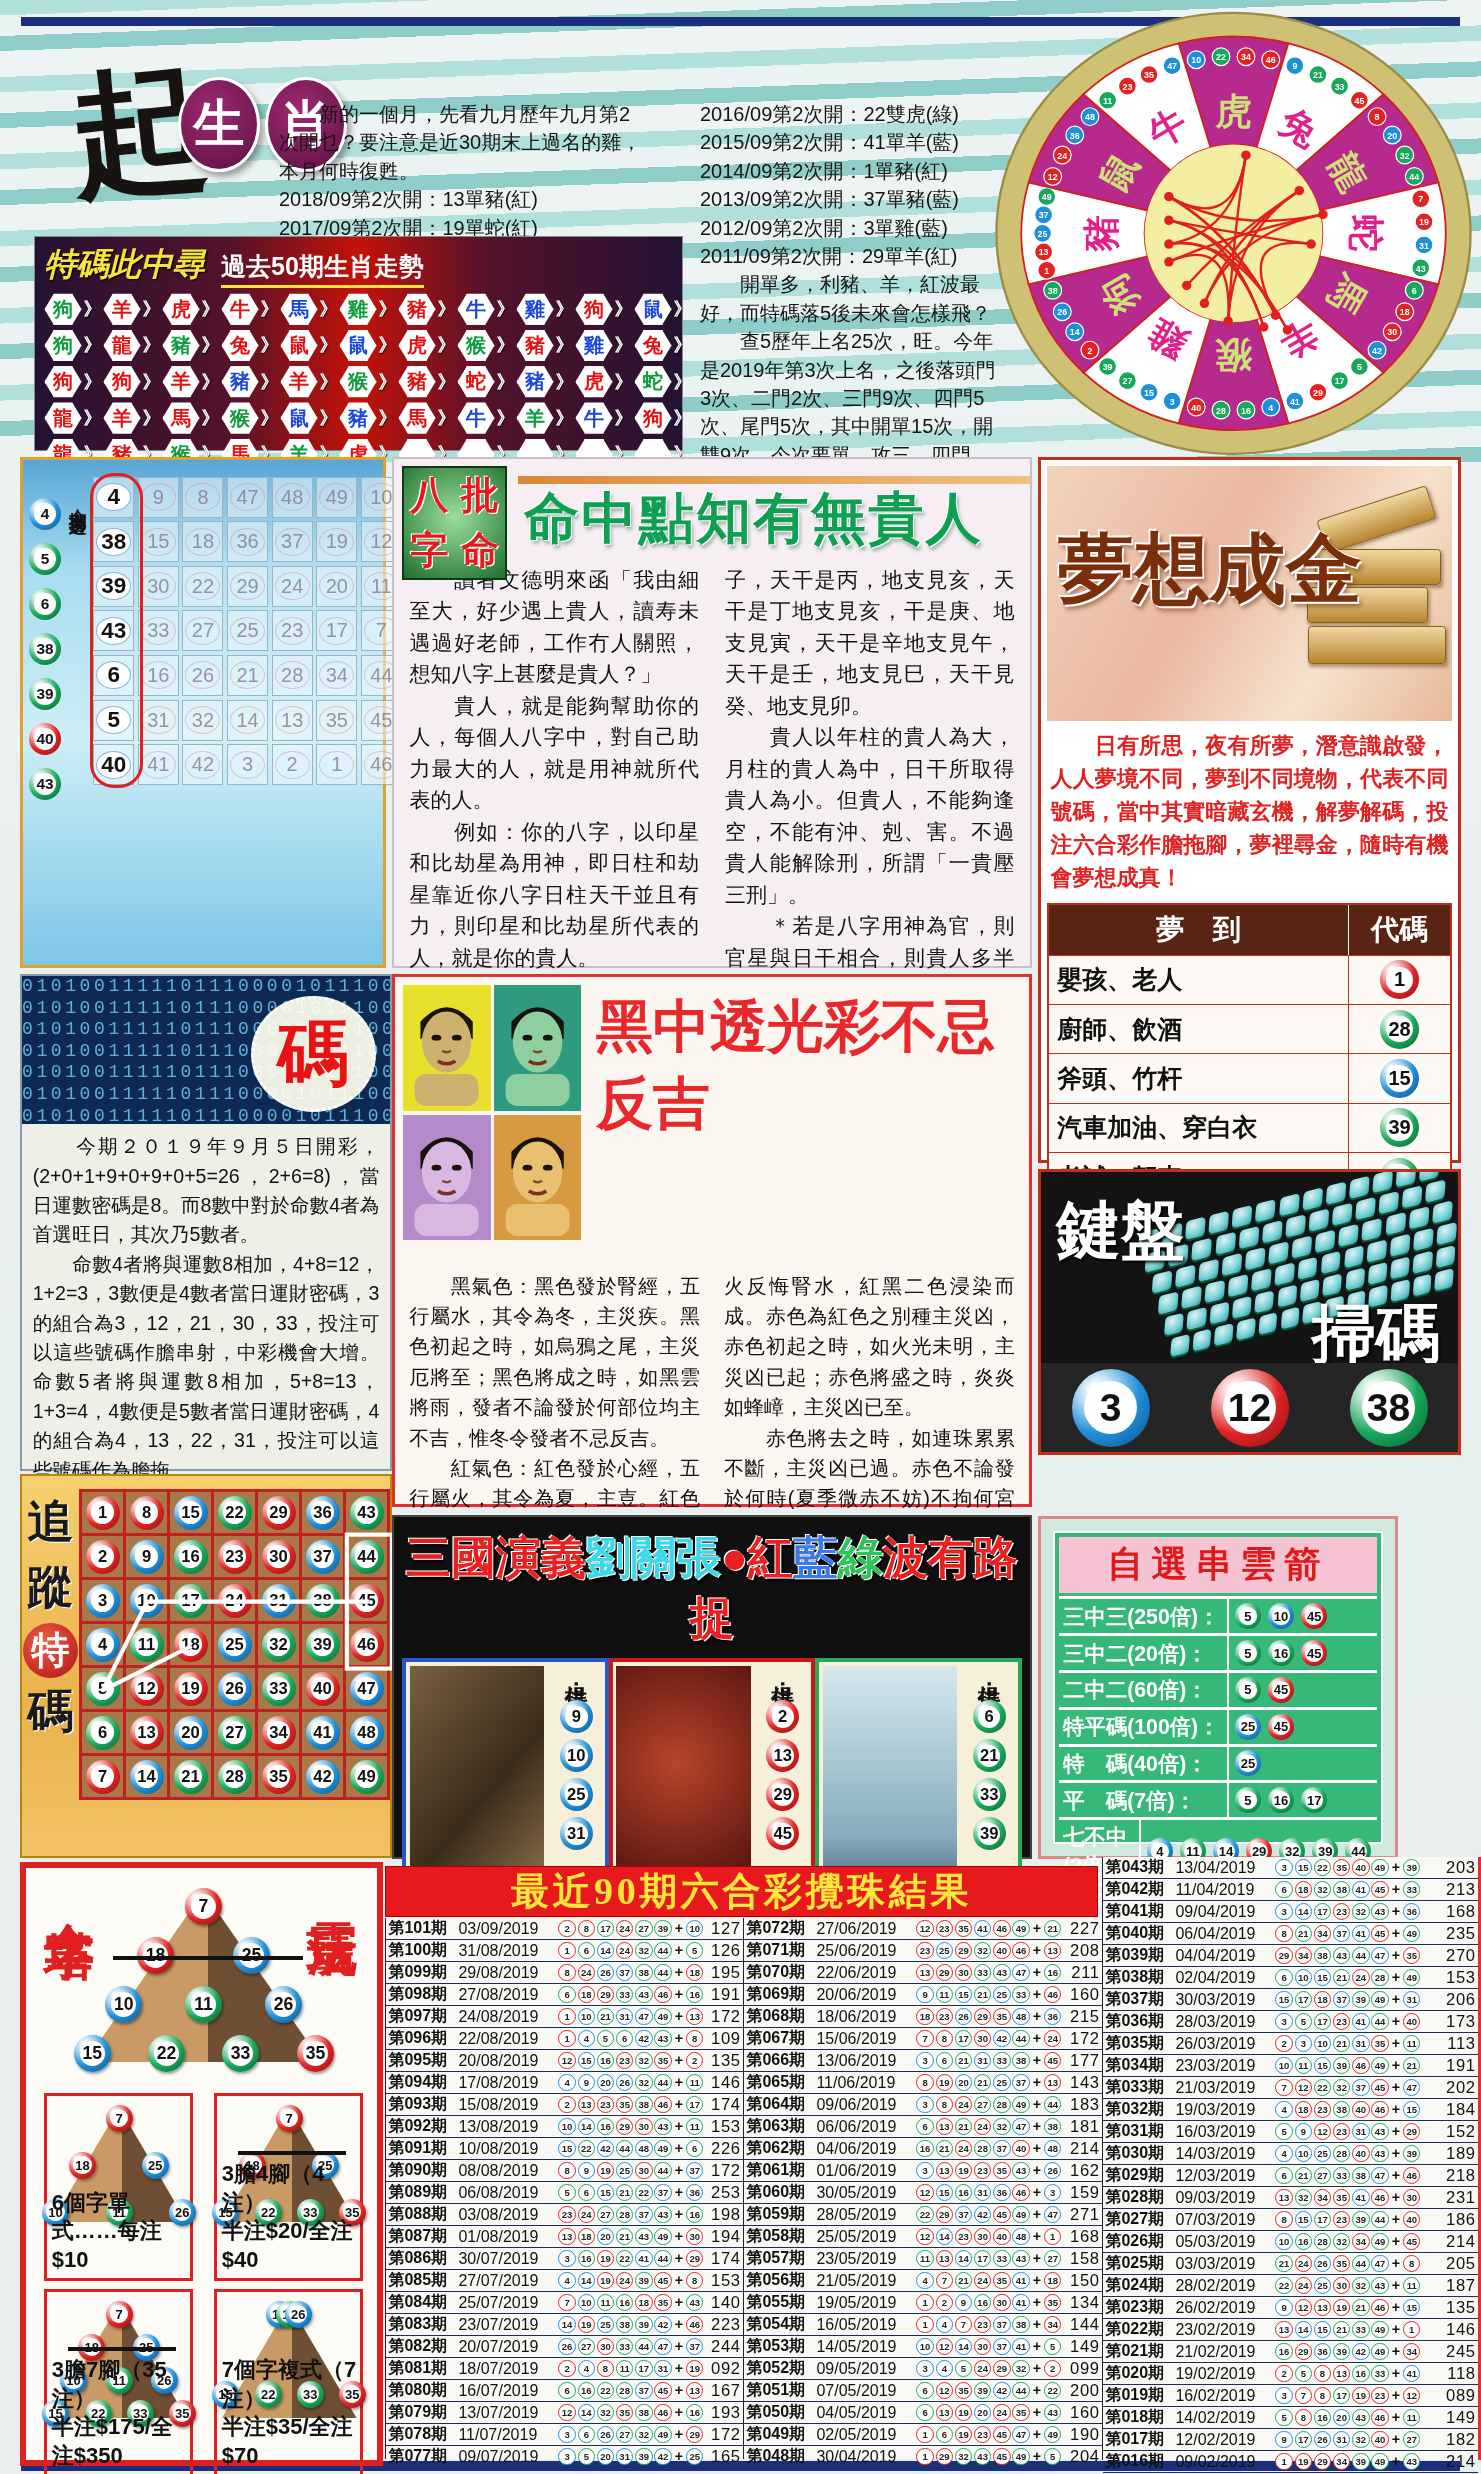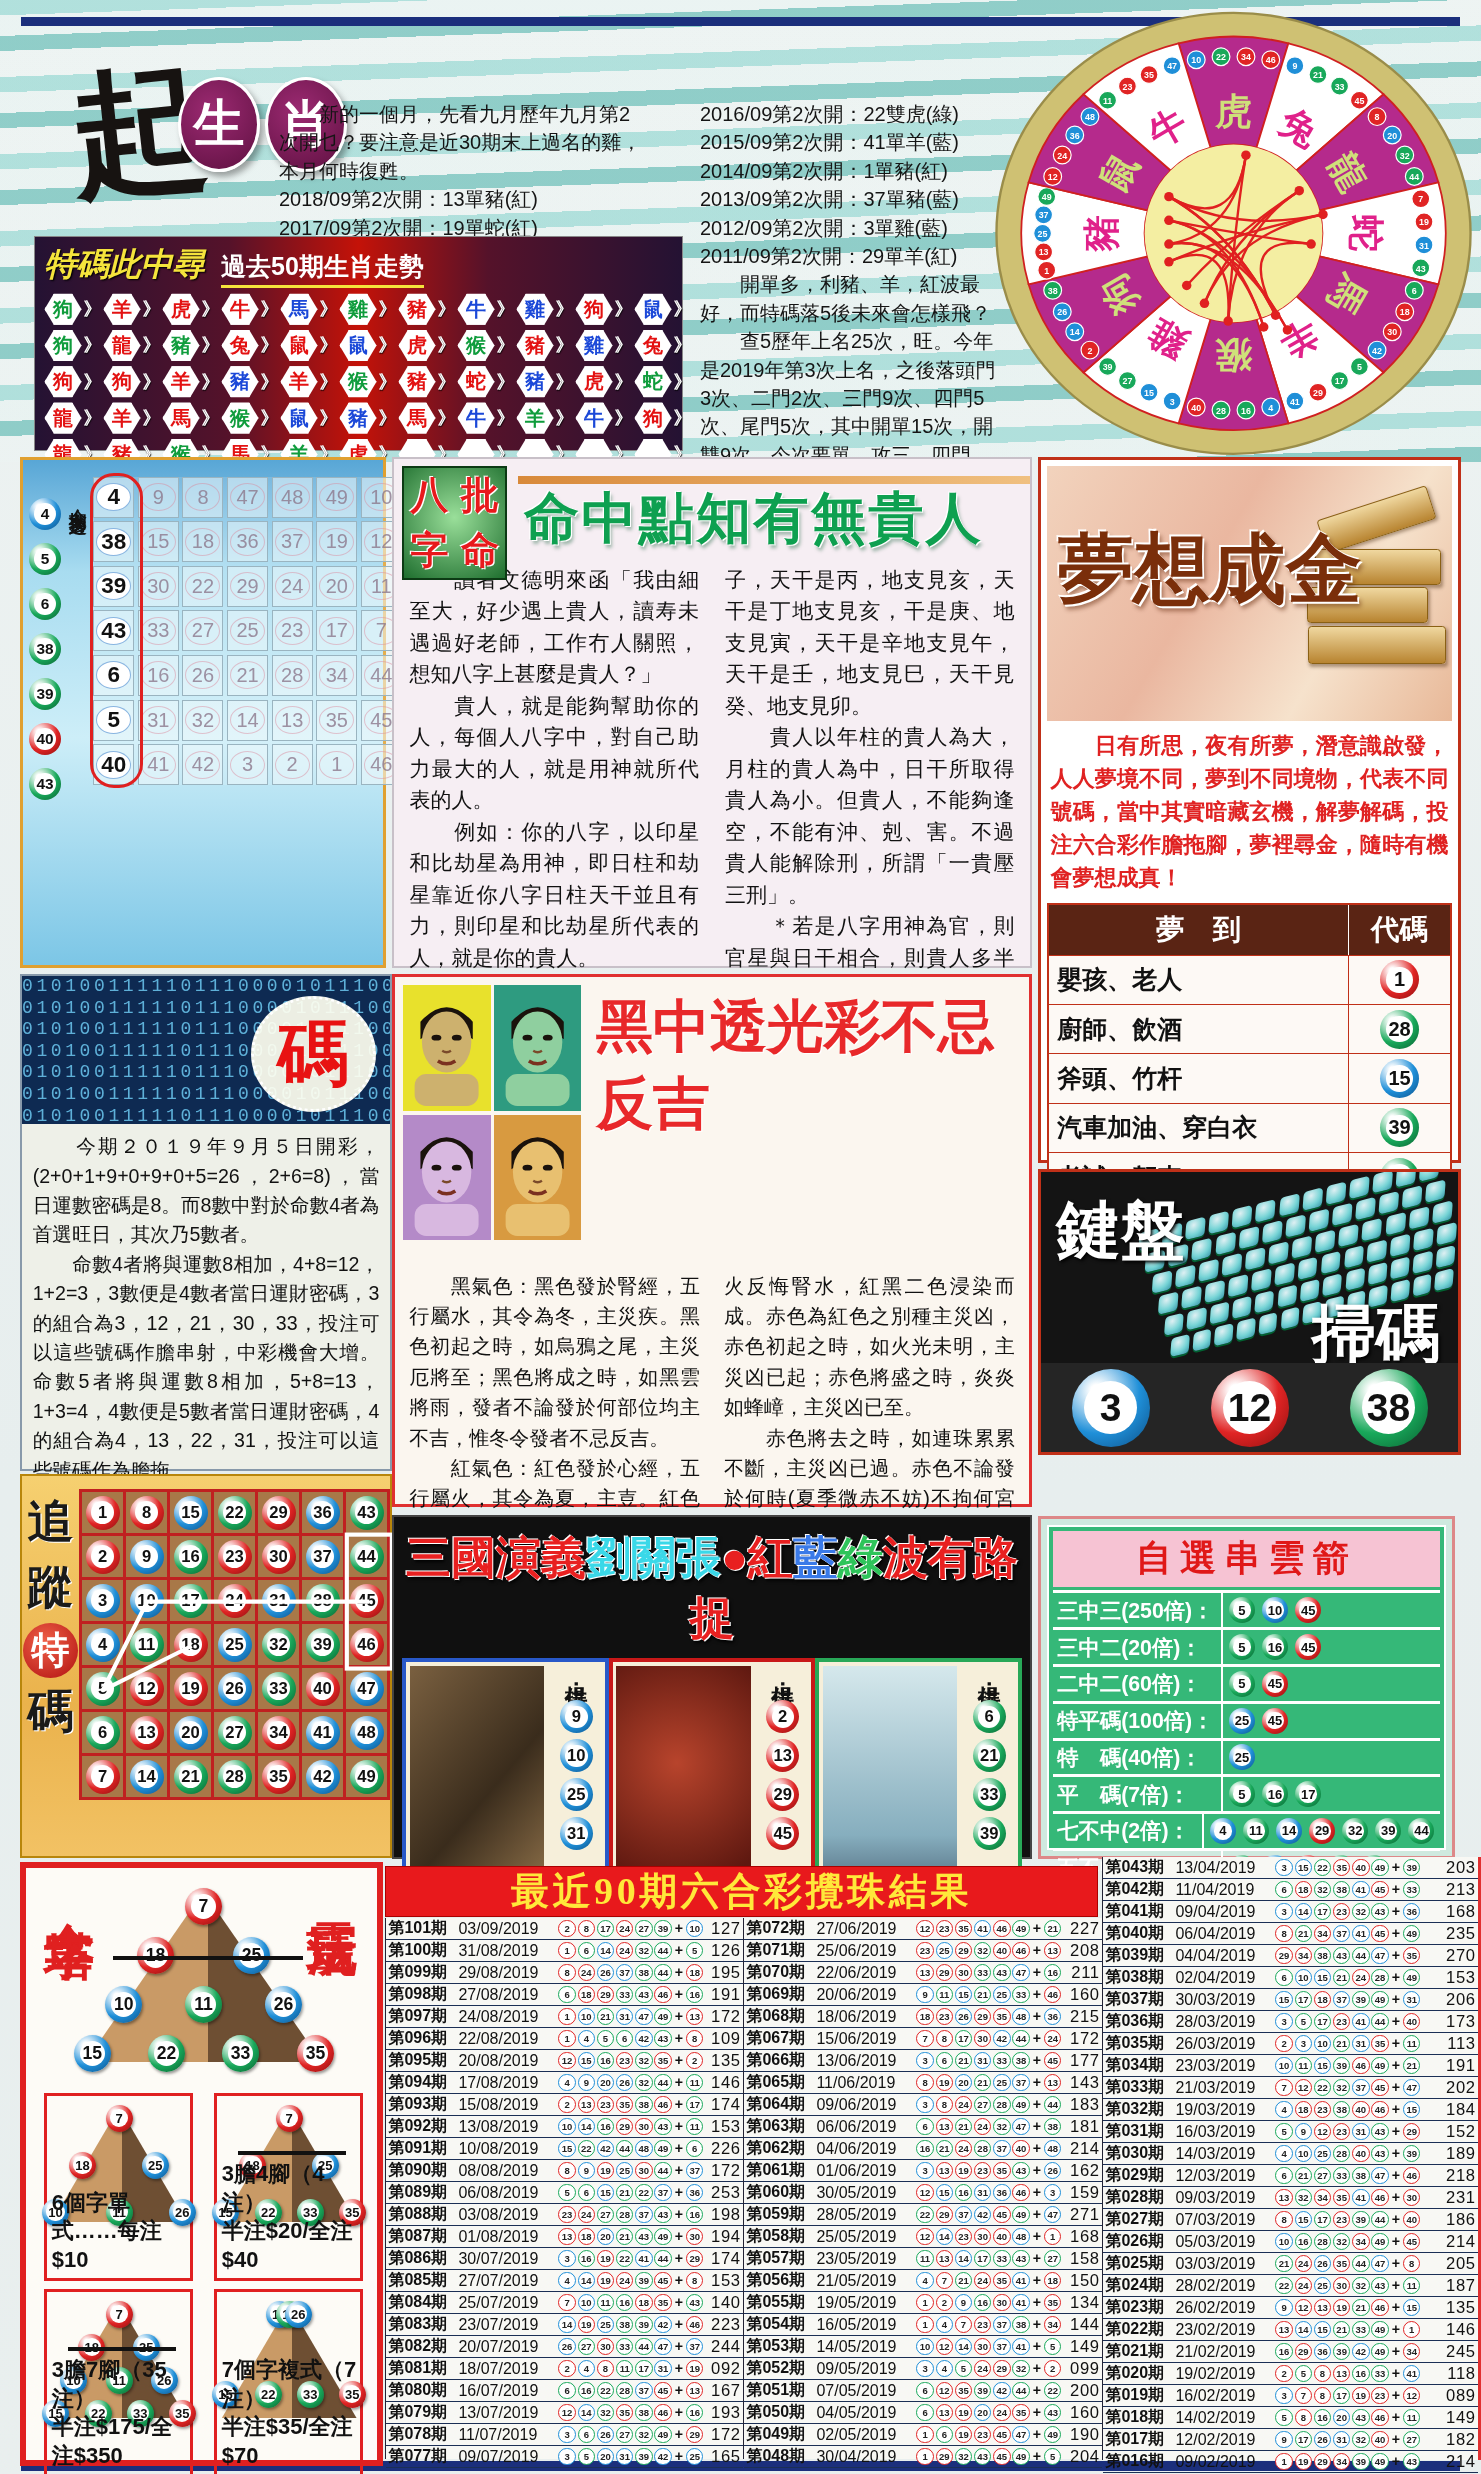--- a/index.html
+++ b/index.html
@@ -100,21 +100,21 @@
 #ch-svg{position:absolute;left:0;top:0;pointer-events:none;}
 
 #sanguo{left:392px;top:1515px;width:640px;height:344px;background:#101010;border:2.4px solid #444;padding:6px 8.3px;}
 #sg-title{text-align:center;font-size:45px;font-weight:bold;font-family:"Liberation Serif",serif;margin:4.7px 0 10.7px;text-shadow:1.2px 1.2px 0 #fff,-1.2px -1.2px 0 #fff,2.4px 3px 3.6px #000;}
 #sg-cards{display:flex;justify-content:space-between;}
 .sgcard{width:200px;height:249px;border:4.7px solid var(--bc);background:#f6efda;display:flex;}
 .sgimg{flex:1;margin:3.6px;}
 .sgside{width:57px;display:flex;flex-direction:column;align-items:center;padding:6px 0;gap:6px;}
 .sgside .pv{font-size:22.5px;font-weight:bold;letter-spacing:1.2px;}
 
-#arrow{left:1038px;top:1516px;width:417px;height:343px;background:#cfe9df;border:3.6px solid #d88;padding:6px;}
+#arrow{left:1038px;top:1516px;width:360px;height:343px;background:#cfe9df;border:3.6px solid #d88;padding:12px;}
 #ar-in{background:#35b878;height:100%;box-sizing:border-box;border:2.4px solid #fff;}
 #ar-hd{background:#f6c3d3;text-align:center;font-size:36px;font-weight:bold;font-family:"Liberation Serif",serif;color:#e01818;letter-spacing:8.3px;padding:3.6px 0;margin:3.6px;}
 .arr{display:flex;align-items:center;border-top:3px solid #fff;margin:0 3.6px;min-height:33px;}
 .arr .lab{width:159px;color:#fff;font-size:21.3px;font-weight:bold;padding:2.4px 4.7px;border-right:2.4px solid #fff;}
 .arr .bl{flex:1;display:flex;gap:7.1px;padding:2.4px 6px;align-items:center;}
 
 #pyr{left:20px;top:1862px;width:363px;height:604px;background:#fdfbf6;border:6px solid #e02020;}
 #pyr .sidet{position:absolute;font-size:50px;font-weight:bold;font-family:"Liberation Serif",serif;color:#e02020;letter-spacing:4.7px;}
 .pywrap{position:relative;}
 .pytri{position:absolute;clip-path:polygon(50% 0,100% 100%,0 100%);background:linear-gradient(90deg,#c99a66 0 52%,#6e4f33 52% 100%);}

